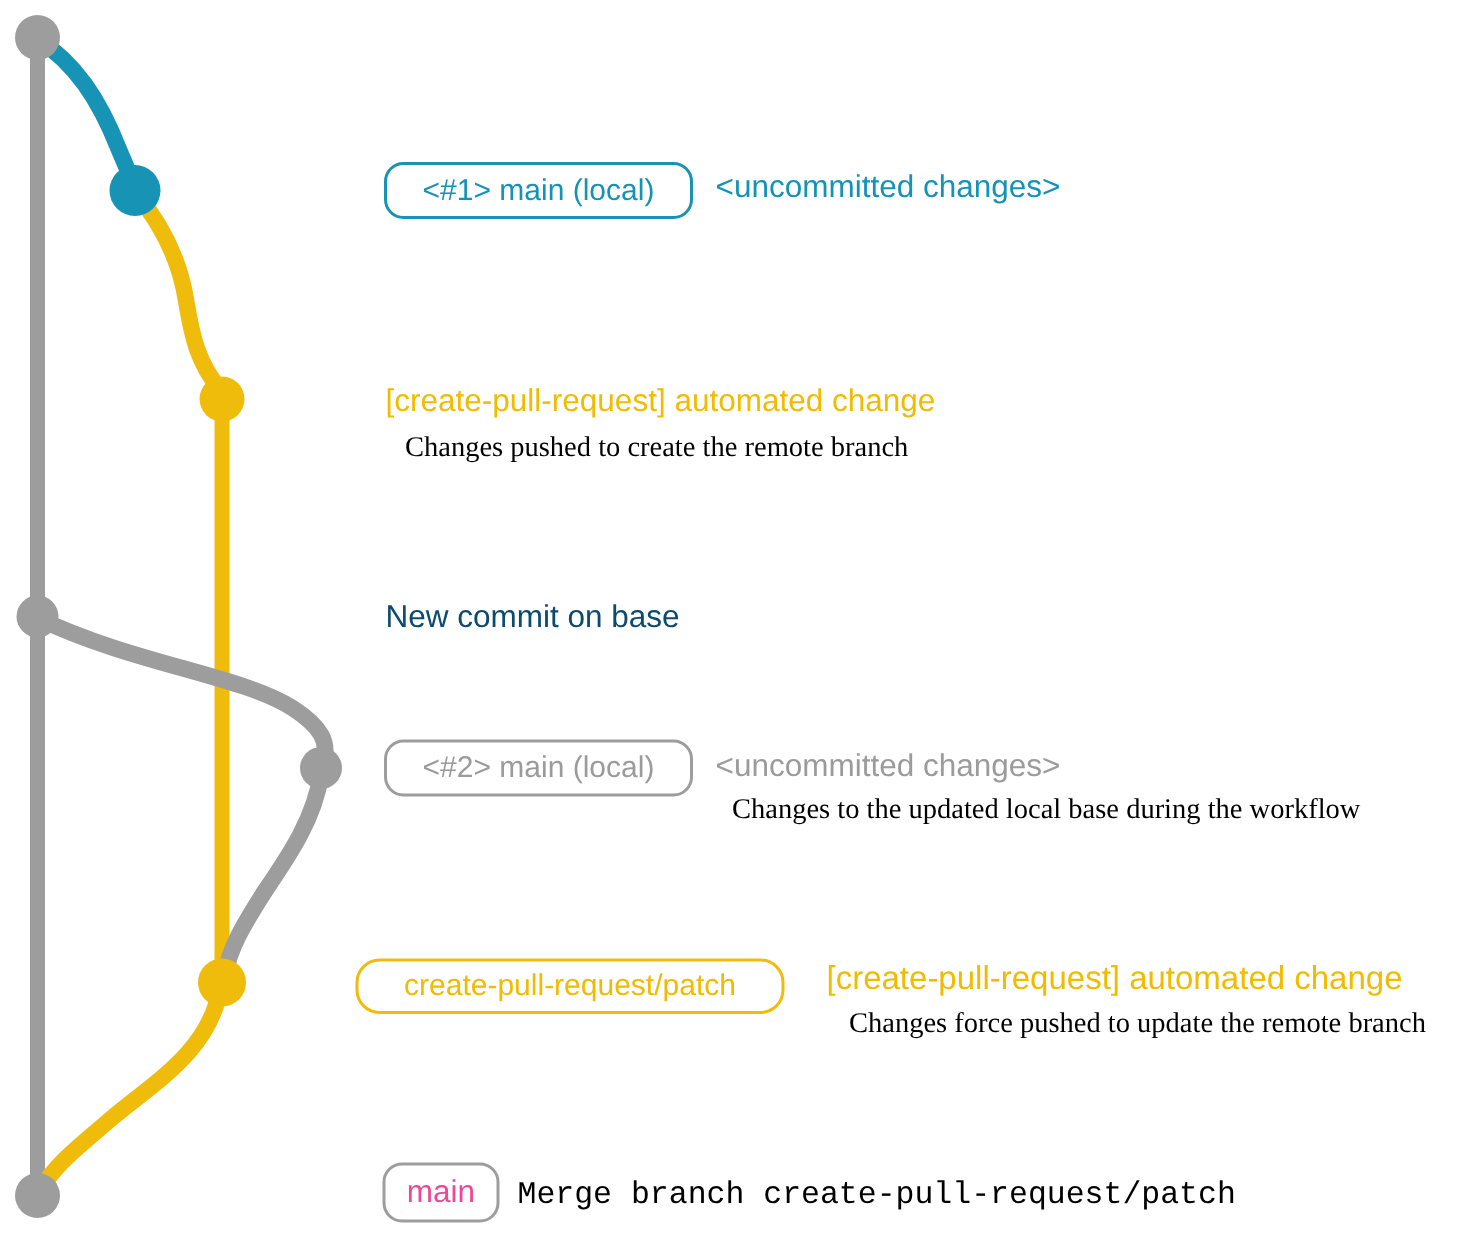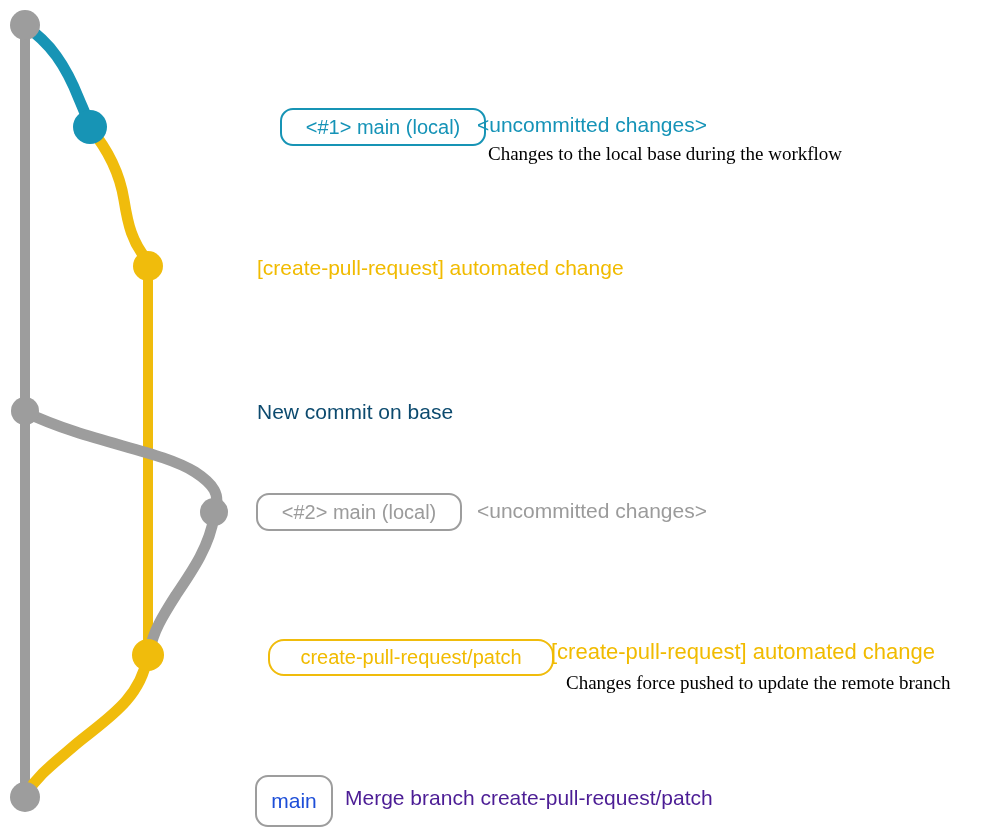--- a/index.html
+++ b/index.html
@@ -59,31 +59,32 @@
     <circle cx="25" cy="25" r="15" style="fill: rgb(157, 157, 157);"></circle>
     <circle cx="90" cy="127" r="17" style="fill: rgb(23, 148, 181);"></circle>
     <circle cx="148" cy="266" r="15" style="fill: rgb(240, 188, 12);"></circle>
     <circle cx="25" cy="411" r="14" style="fill: rgb(157, 157, 157);"></circle>
     <circle cx="214" cy="512" r="14" style="fill: rgb(157, 157, 157);"></circle>
     <circle cx="148" cy="655" r="16" style="fill: rgb(240, 188, 12);"></circle>
     <circle cx="25" cy="797" r="15" style="fill: rgb(157, 157, 157);"></circle>
   </svg>
 
 
-  <div class="abs tag-box" style="left: 256px; top: 108px; width: 206px; height: 38px; color: rgb(21, 147, 183); border-color: rgb(23, 148, 181); margin-left: 24px;">&lt;#1&gt; main (local)</div>
+  <div class="abs tag-box" style="left: 256px; top: 108px; width: 206px; height: 38px; color: rgb(21, 147, 183); border-color: rgb(23, 148, 181);">&lt;#1&gt; main (local)</div>
   <div class="abs sans-label" style="left: 477px; top: 113px; color: rgb(21, 147, 183);">&lt;uncommitted changes&gt;</div>
-  <div class="abs caption" style="left:488px;top:143px;">Changes to the local base during the workflow</div>
 
   <div class="abs sans-label" style="left: 257px; top: 256px; color: rgb(241, 187, 0);">[create-pull-request] automated change</div>
+  <div class="abs caption" style="left:270px;top:288px;">Changes pushed to create the remote branch</div>
 
   <div class="abs sans-label" style="left: 257px; top: 400px; color: #0c4a6e;">New commit on base</div>
 
   <div class="abs tag-box" style="left: 256px; top: 493px; width: 206px; height: 38px; color: rgb(155, 155, 155); border-color: rgb(157, 157, 157);">&lt;#2&gt; main (local)</div>
   <div class="abs sans-label" style="left: 477px; top: 499px; color: rgb(155, 155, 155);">&lt;uncommitted changes&gt;</div>
+  <div class="abs caption" style="left:488px;top:529px;">Changes to the updated local base during the workflow</div>
 
-  <div class="abs tag-box" style="left: 268px; top: 639px; width: 286px; height: 37px; border-radius: 16px; color: rgb(241, 187, 0); border-color: rgb(240, 188, 12);">create-pull-request/patch</div>
+  <div class="abs tag-box" style="left: 237px; top: 639px; width: 286px; height: 37px; border-radius: 16px; color: rgb(241, 187, 0); border-color: rgb(240, 188, 12);">create-pull-request/patch</div>
   <div class="abs sans-label" style="left: 551px; top: 640px; font-size: 22px; color: rgb(241, 187, 0);">[create-pull-request] automated change</div>
   <div class="abs caption" style="left:566px;top:672px;text-align:center;">Changes force pushed to update the remote branch</div>
 
-  <div class="abs tag-box" style="left: 255px; top: 775px; width: 78px; height: 52px; font-size: 21px; color: #1d4ed8; border-color: rgb(157, 157, 157);">main</div>
-  <div class="abs sans-label" style="left: 345px; top: 786px; color: #4c1d95;">Merge branch create-pull-request/patch</div>
+  <div class="abs tag-box" style="left: 255px; top: 775px; width: 78px; height: 40px; font-size: 21px; color: #ec4899; border-color: rgb(157, 157, 157);">main</div>
+  <div class="abs sans-label" style="left: 345px; top: 786px; color: #000000; font-family: Liberation Mono, monospace;">Merge branch create-pull-request/patch</div>
 
 </div>
 
 </body></html>

